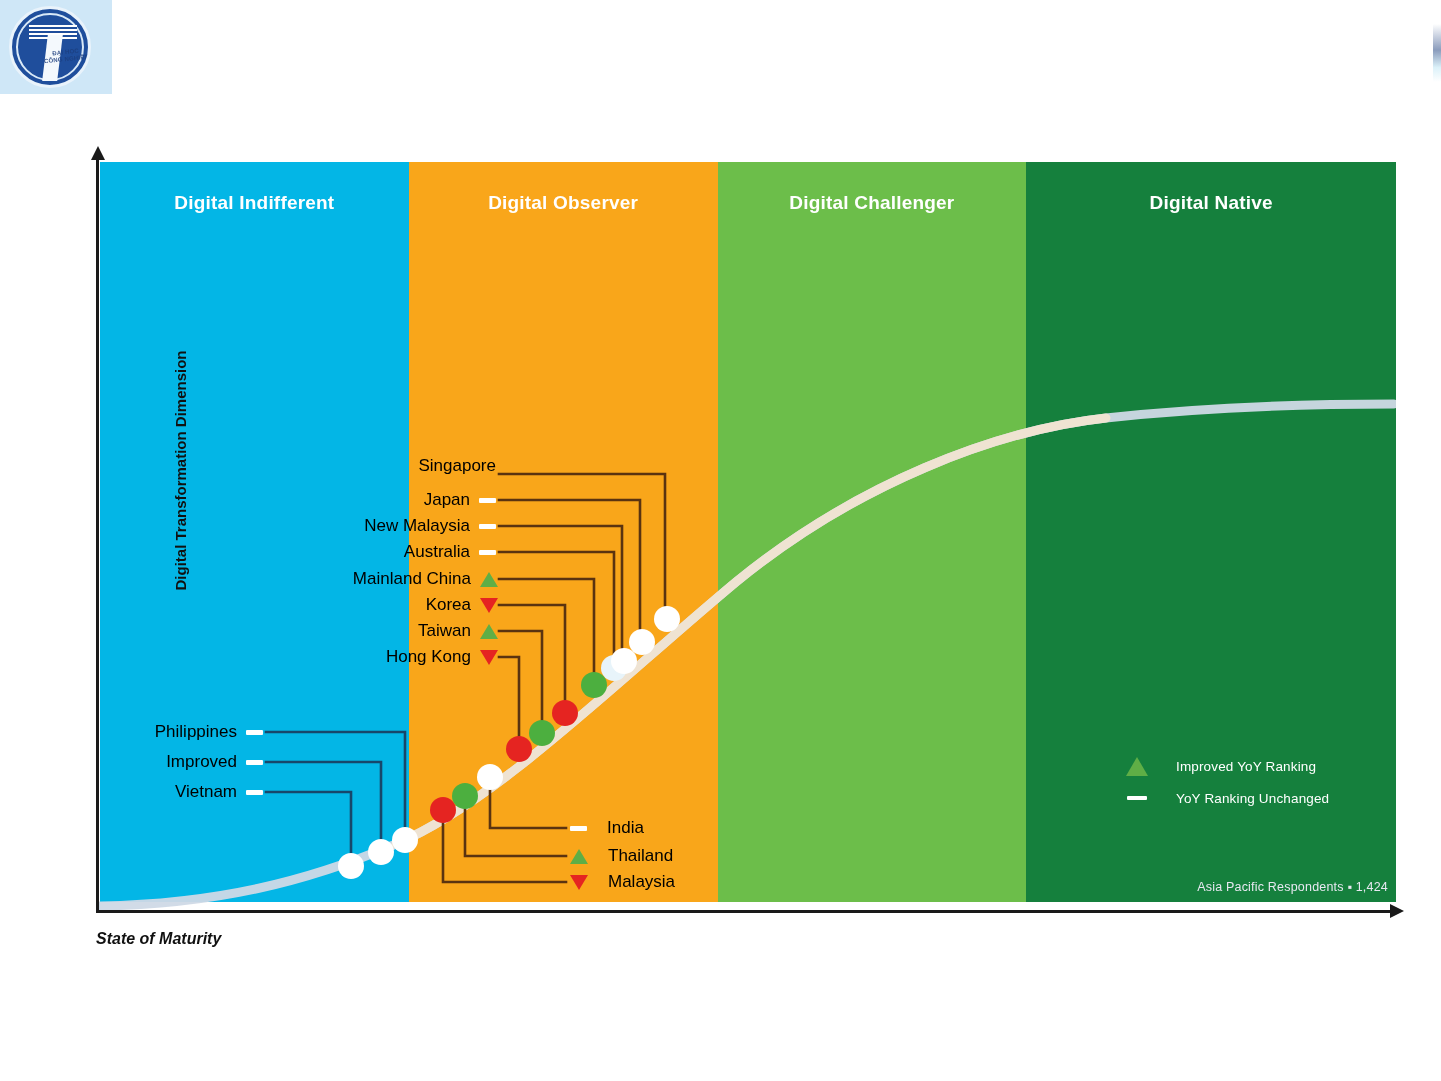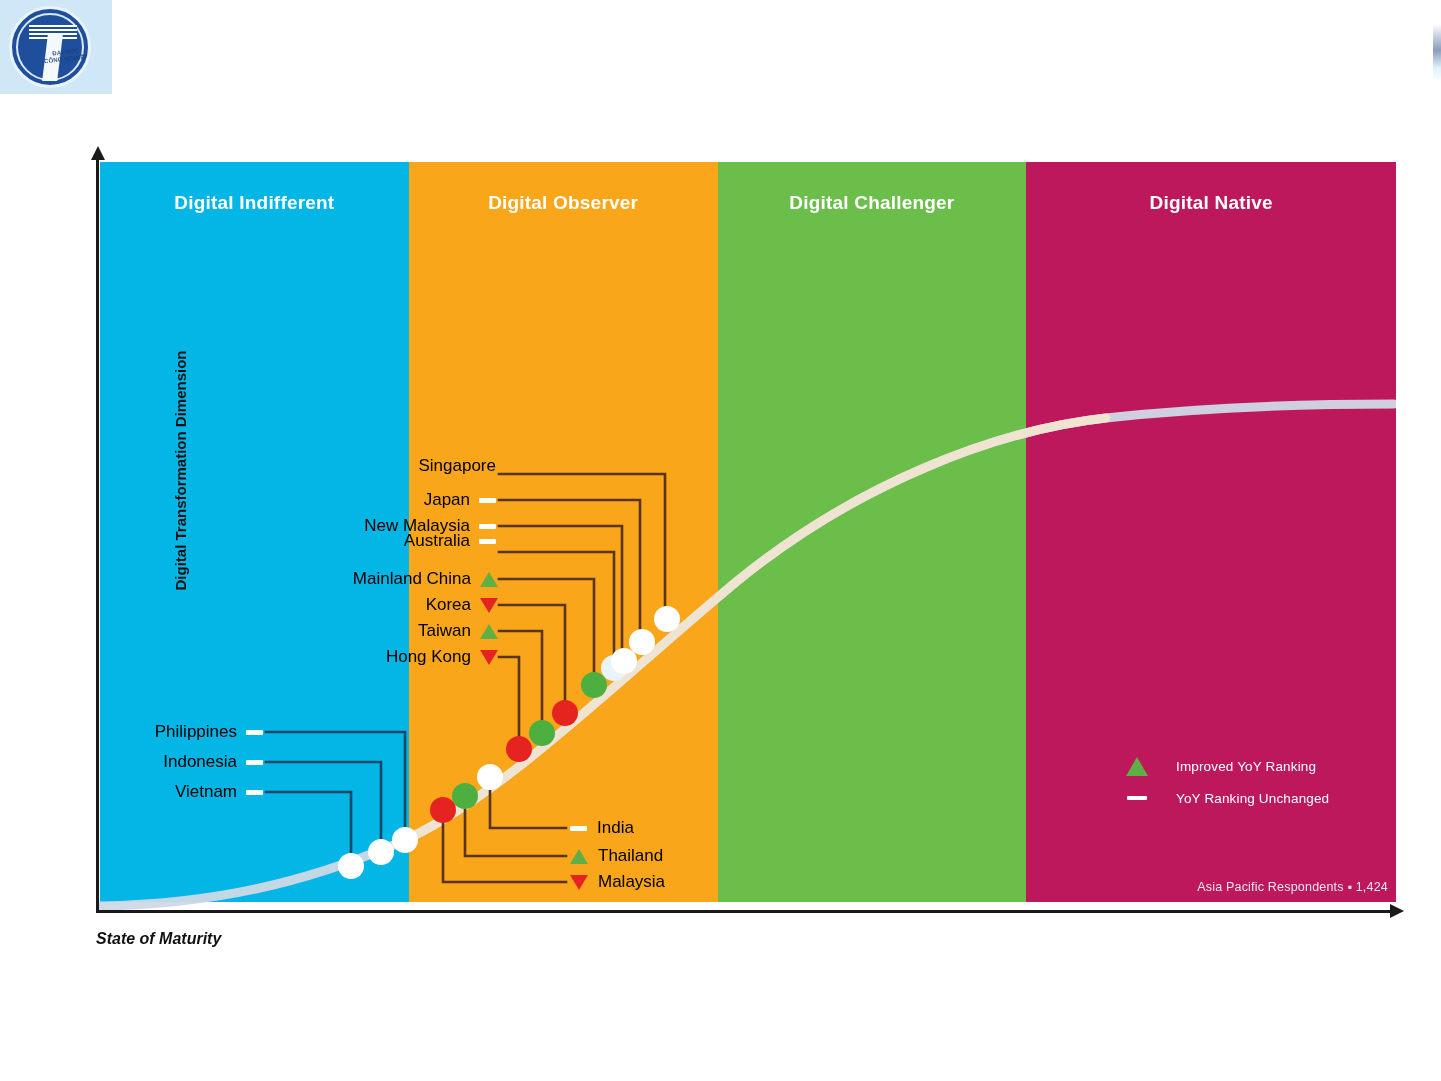--- a/index.html
+++ b/index.html
@@ -162,21 +162,21 @@
 
   .row-left {
     position: absolute;
     display: flex; align-items: center; justify-content: flex-end;
     gap: 9px;
     height: 22px;
   }
   .row-right {
     position: absolute;
     display: flex; align-items: center; justify-content: flex-start;
-    gap: 10px;
+    gap: 20px;
     height: 22px;
   }
   .row-left .txt, .row-right .txt {
     font-size: 17px; line-height: 20px;
   }
 
   
   #legend {
     position: absolute;
     left: 1030px; top: 588px;
@@ -234,21 +234,21 @@
     <div id="bands">
       <div class="band" style="width:324px;background:#03B6E6;">
         <div class="band-label">Digital Indifferent</div>
       </div>
       <div class="band" style="width:324px;background:#F9A61A;">
         <div class="band-label">Digital Observer</div>
       </div>
       <div class="band" style="width:324px;background:#6CBE4A;">
         <div class="band-label">Digital Challenger</div>
       </div>
-      <div class="band" style="width:388px;background:#be185d;">
+      <div class="band" style="width:388px;background:#15803d;">
         <div class="band-label">Digital Native</div>
       </div>
     </div>
 
     <svg id="overlay" viewBox="0 0 1300 780">
 
       <path d="M 4 744 C 120 742 210 720 300 682
                C 400 640 520 520 640 420
                C 760 322 900 268 1010 256
                C 1120 244 1230 242 1298 242" fill="none" stroke="#CFD9E6" stroke-width="9" stroke-linecap="round" opacity="0.95"></path>
@@ -307,21 +307,21 @@
       <span class="marker dash"></span>
     </div>
     <div class="row-left" style="right:900px; top:327px;">
       <span class="txt onOrange">Japan</span>
       <span class="marker dash"></span>
     </div>
     <div class="row-left" style="right:900px; top:353px;">
       <span class="txt onOrange">New Malaysia</span>
       <span class="marker dash"></span>
     </div>
-    <div class="row-left" style="right:900px; top:368px;">
+    <div class="row-left" style="right:900px; top:379px;">
       <span class="txt onOrange">Australia</span>
       <span class="marker dash"></span>
     </div>
     <div class="row-left" style="right:898px; top:406px;">
       <span class="txt onOrange">Mainland China</span>
       <span class="marker up"></span>
     </div>
     <div class="row-left" style="right:898px; top:432px;margin-left:32px;">
       <span class="txt onOrange">Korea</span>
       <span class="marker down"></span>
@@ -333,21 +333,21 @@
     <div class="row-left" style="right:898px; top:484px;">
       <span class="txt onOrange">Hong Kong</span>
       <span class="marker down"></span>
     </div>
 
     <div class="row-left" style="right:1133px; top:559px;text-align:right;">
       <span class="txt">Philippines</span>
       <span class="marker dash"></span>
     </div>
     <div class="row-left" style="right:1133px; top:589px;">
-      <span class="txt">Indonesia</span>
+      <span class="txt">Improved</span>
       <span class="marker dash"></span>
     </div>
     <div class="row-left" style="right:1133px; top:619px;">
       <span class="txt">Vietnam</span>
       <span class="marker dash"></span>
     </div>
 
     <div class="row-right" style="left:474px; top:655px;">
       <span class="marker dash"></span>
       <span class="txt onOrange">India</span>

